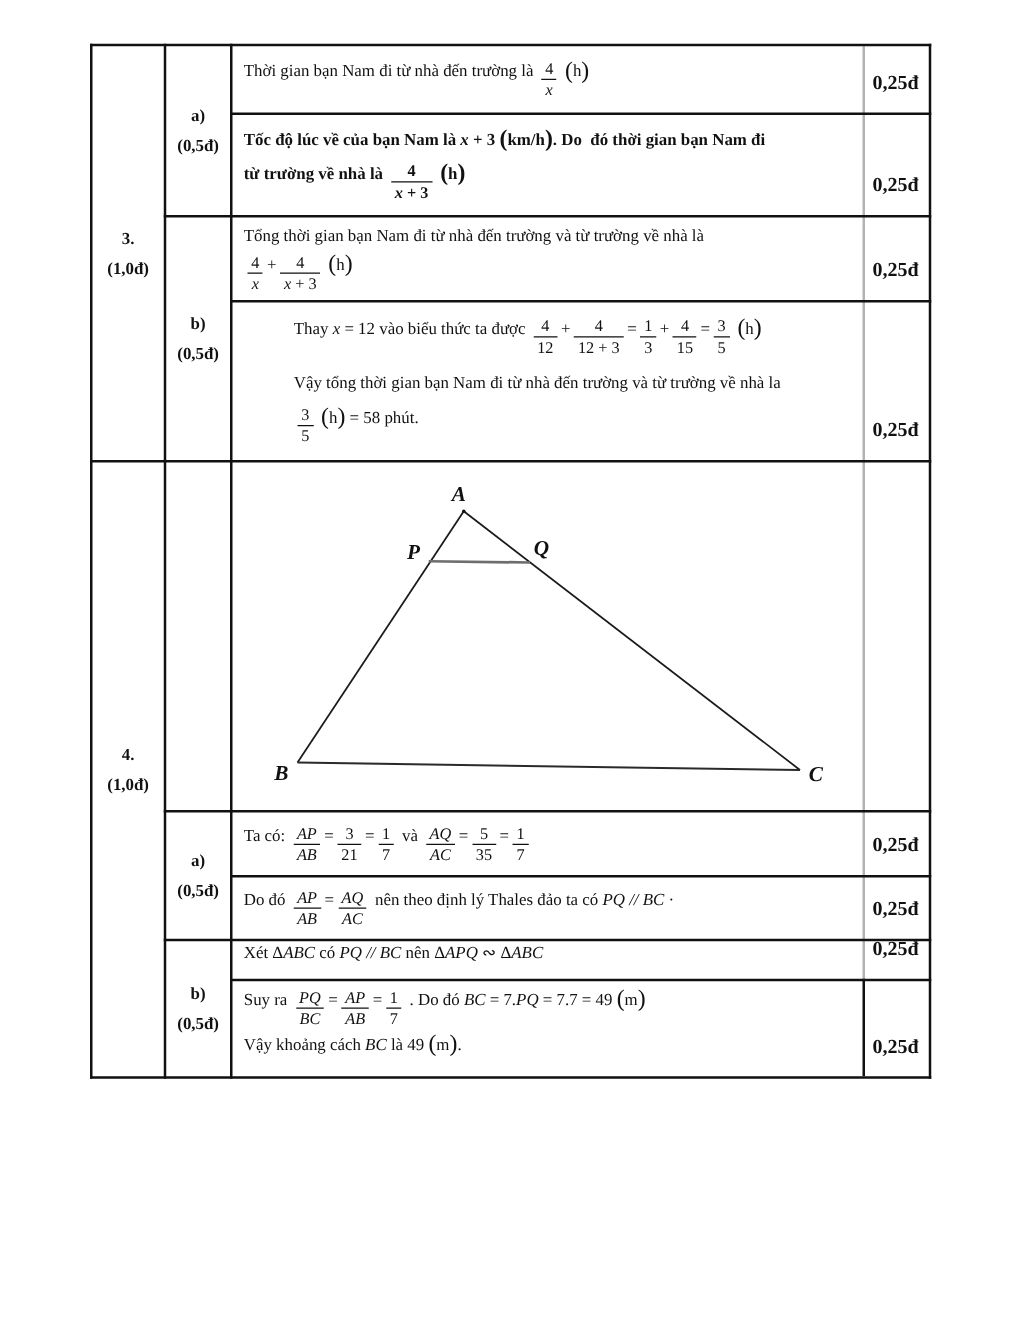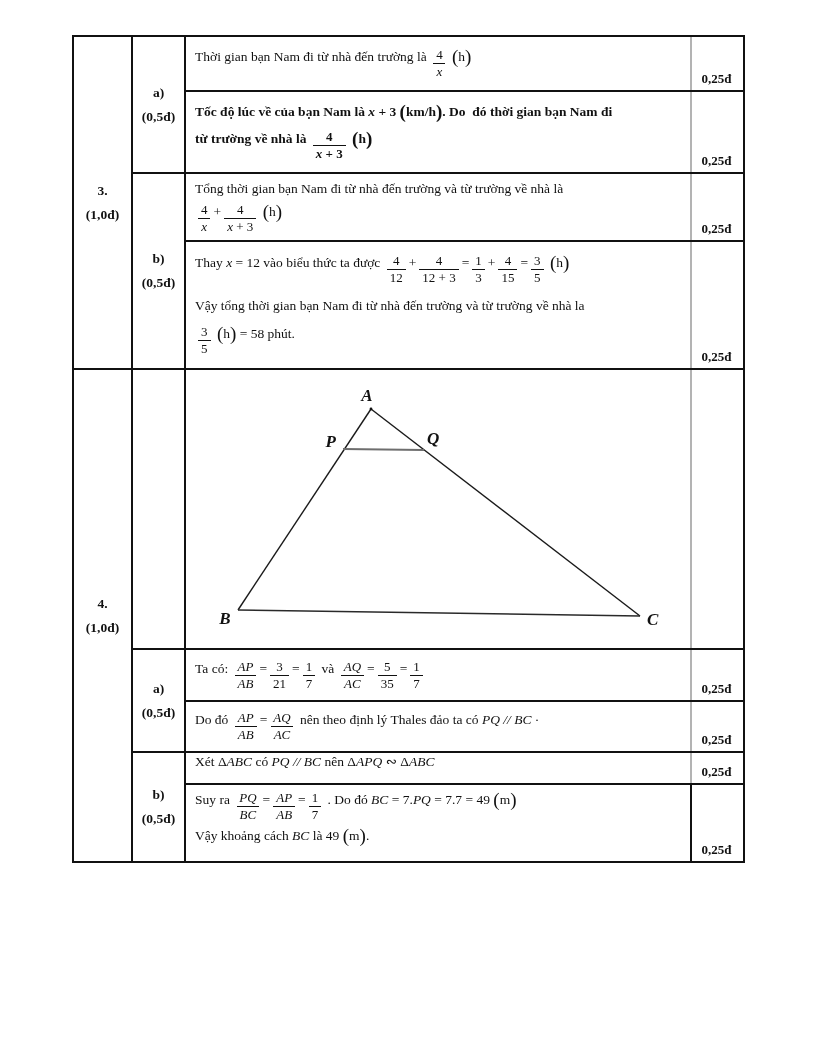--- a/index.html
+++ b/index.html
@@ -3,21 +3,21 @@
 <meta charset="utf-8">
 <style>
   html,body{margin:0;padding:0;background:#fff;}
   .page{position:relative;width:816px;height:1056px;background:#ffffff;overflow:hidden;
         font-family:"Liberation Serif","DejaVu Serif",serif;color:#111;}
   .bl{position:absolute;background:#111;}
   .blg{position:absolute;background:#b3b3b3;}
   .qcell,.pcell{position:absolute;display:flex;flex-direction:column;align-items:center;
         justify-content:center;gap:8px;font-weight:bold;font-size:13.5px;text-align:center;}
   .scell{position:absolute;display:flex;align-items:flex-end;justify-content:center;
-        padding-bottom:3px;box-sizing:border-box;font-weight:bold;font-size:13px;}
+        padding-bottom:14px;box-sizing:border-box;font-weight:bold;font-size:16px;}
   .crow{position:absolute;left:186px;width:504px;display:flex;flex-direction:column;
         justify-content:space-evenly;padding:0 9px;box-sizing:border-box;font-size:13.5px;}
   .line{display:flex;align-items:flex-start;white-space:pre;line-height:17px;}
   .mi{font-style:italic;}
   .frac{display:inline-flex;flex-direction:column;align-items:center;margin:0 3px;text-align:center;}
   .fn,.fd{display:block;padding:0 3px;line-height:14px;font-size:13px;white-space:pre;}
   .fn{padding-bottom:1px;}
   .fd{border-top:1.2px solid #111;padding-top:1px;}
   .pu{display:inline-flex;align-items:center;}
   .bp{font-size:19px;line-height:15px;}
@@ -60,21 +60,21 @@
       <div class="line"><span>Thời gian bạn Nam đi từ nhà đến trường là </span><span class="frac"><span class="fn"><span>4</span></span><span class="fd"><span class="mi">x</span></span></span><span> </span><span class="pu"><span class="bp">(</span><span>h</span><span class="bp">)</span></span></div>
     </div>
   <div class="crow" style="top:92px;height:80px;font-weight:bold;">
       <div class="line"><span>Tốc độ lúc về của bạn Nam là </span><span class="mi">x</span><span> + 3 </span><span class="pu"><span class="bp">(</span><span>km/h</span><span class="bp">)</span></span><span>. Do  đó thời gian bạn Nam đi</span></div>
       <div class="line"><span>từ trường về nhà là </span><span class="frac"><span class="fn"><span>4</span></span><span class="fd"><span class="mi">x</span><span> + 3</span></span></span><span> </span><span class="pu"><span class="bp">(</span><span>h</span><span class="bp">)</span></span></div>
     </div>
   <div class="crow" style="top:174px;height:66px;">
       <div class="line"><span>Tổng thời gian bạn Nam đi từ nhà đến trường và từ trường về nhà là</span></div>
       <div class="line"><span class="frac"><span class="fn"><span>4</span></span><span class="fd"><span class="mi">x</span></span></span><span>+</span><span class="frac"><span class="fn"><span>4</span></span><span class="fd"><span class="mi">x</span><span> + 3</span></span></span><span> </span><span class="pu"><span class="bp">(</span><span>h</span><span class="bp">)</span></span></div>
     </div>
-  <div class="crow" style="top:242px;height:126px;">
+  <div class="crow" style="top:242px;height:126px;margin-left:40px;">
       <div class="line"><span>Thay </span><span class="mi">x</span><span> = 12 vào biểu thức ta được </span><span class="frac"><span class="fn"><span>4</span></span><span class="fd"><span>12</span></span></span><span>+</span><span class="frac"><span class="fn"><span>4</span></span><span class="fd"><span>12 + 3</span></span></span><span>=</span><span class="frac"><span class="fn"><span>1</span></span><span class="fd"><span>3</span></span></span><span>+</span><span class="frac"><span class="fn"><span>4</span></span><span class="fd"><span>15</span></span></span><span>=</span><span class="frac"><span class="fn"><span>3</span></span><span class="fd"><span>5</span></span></span><span> </span><span class="pu"><span class="bp">(</span><span>h</span><span class="bp">)</span></span></div>
       <div class="line"><span>Vậy tổng thời gian bạn Nam đi từ nhà đến trường và từ trường về nhà la</span></div>
       <div class="line"><span class="frac"><span class="fn"><span>3</span></span><span class="fd"><span>5</span></span></span><span> </span><span class="pu"><span class="bp">(</span><span>h</span><span class="bp">)</span></span><span> = 58 phút.</span></div>
     </div>
   <div class="crow" style="top:650px;height:50px;">
       <div class="line"><span>Ta có: </span><span class="frac"><span class="fn"><span class="mi">AP</span></span><span class="fd"><span class="mi">AB</span></span></span><span>=</span><span class="frac"><span class="fn"><span>3</span></span><span class="fd"><span>21</span></span></span><span>=</span><span class="frac"><span class="fn"><span>1</span></span><span class="fd"><span>7</span></span></span><span> và </span><span class="frac"><span class="fn"><span class="mi">AQ</span></span><span class="fd"><span class="mi">AC</span></span></span><span>=</span><span class="frac"><span class="fn"><span>5</span></span><span class="fd"><span>35</span></span></span><span>=</span><span class="frac"><span class="fn"><span>1</span></span><span class="fd"><span>7</span></span></span></div>
     </div>
   <div class="crow" style="top:702px;height:49px;">
       <div class="line"><span>Do đó </span><span class="frac"><span class="fn"><span class="mi">AP</span></span><span class="fd"><span class="mi">AB</span></span></span><span>=</span><span class="frac"><span class="fn"><span class="mi">AQ</span></span><span class="fd"><span class="mi">AC</span></span></span><span> nên theo định lý Thales đảo ta có </span><span class="mi">PQ</span><span> </span><span class="mi">//</span><span> </span><span class="mi">BC</span><span> ·</span></div>
     </div>

